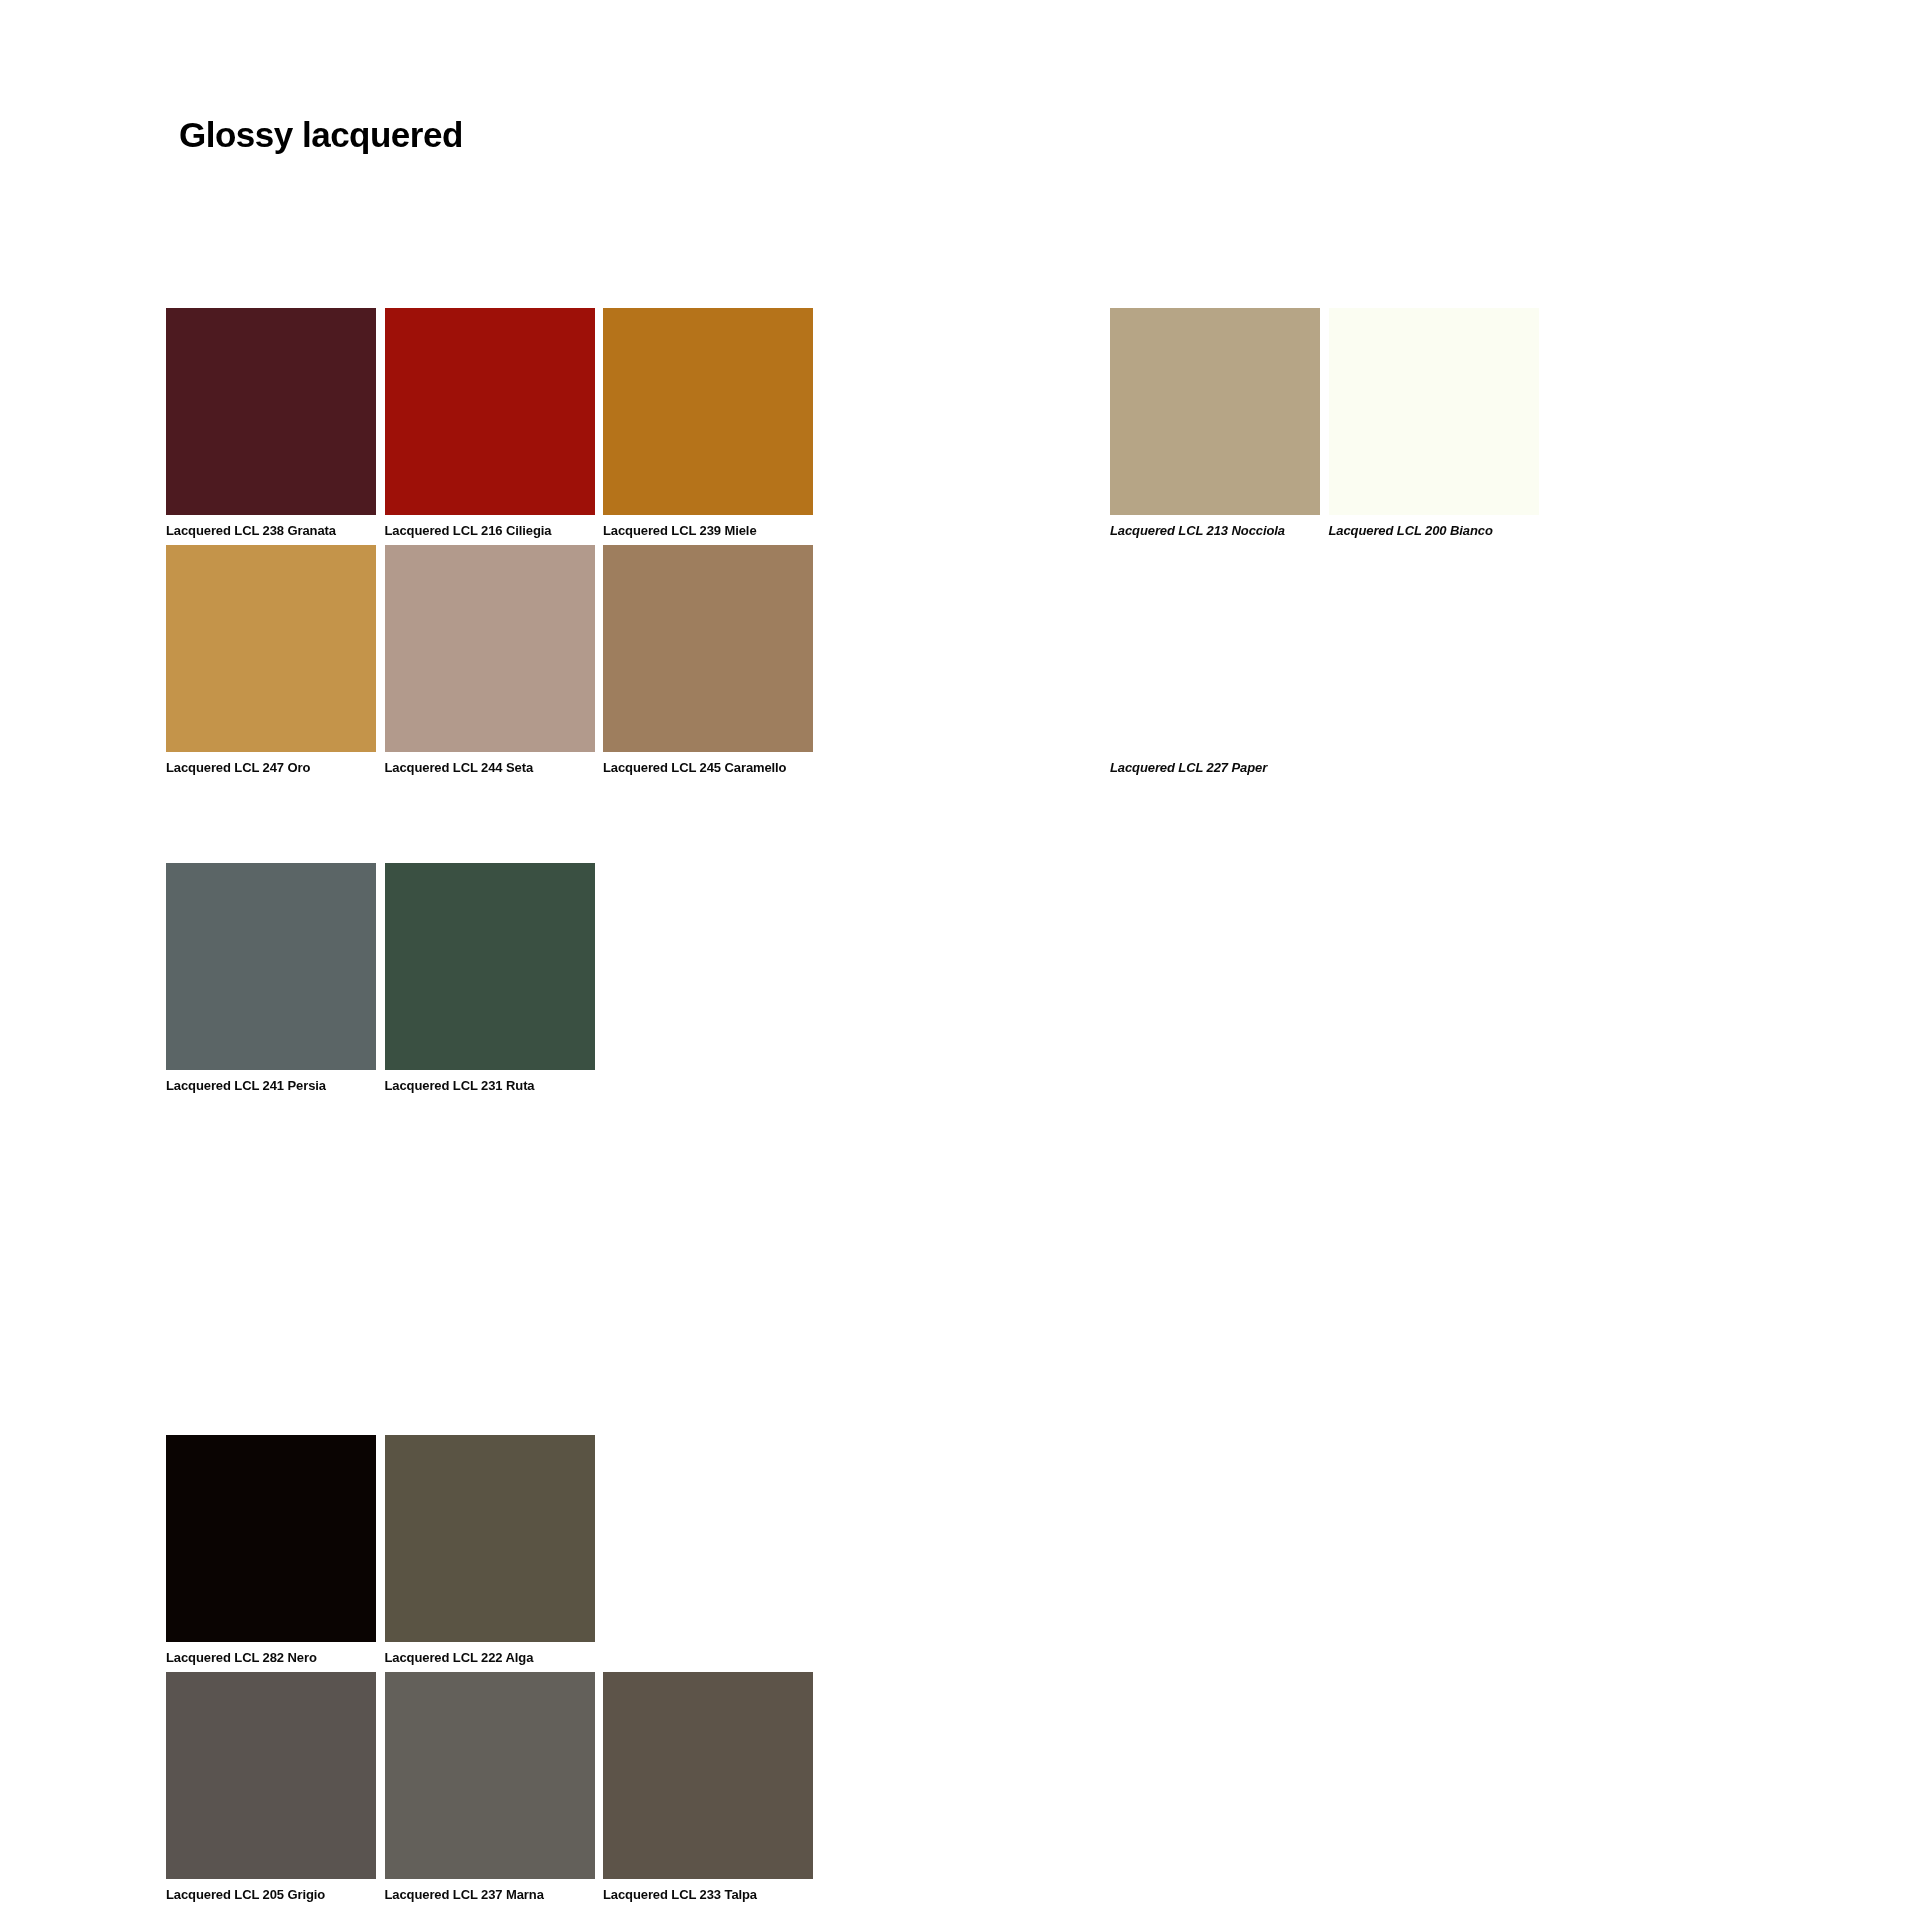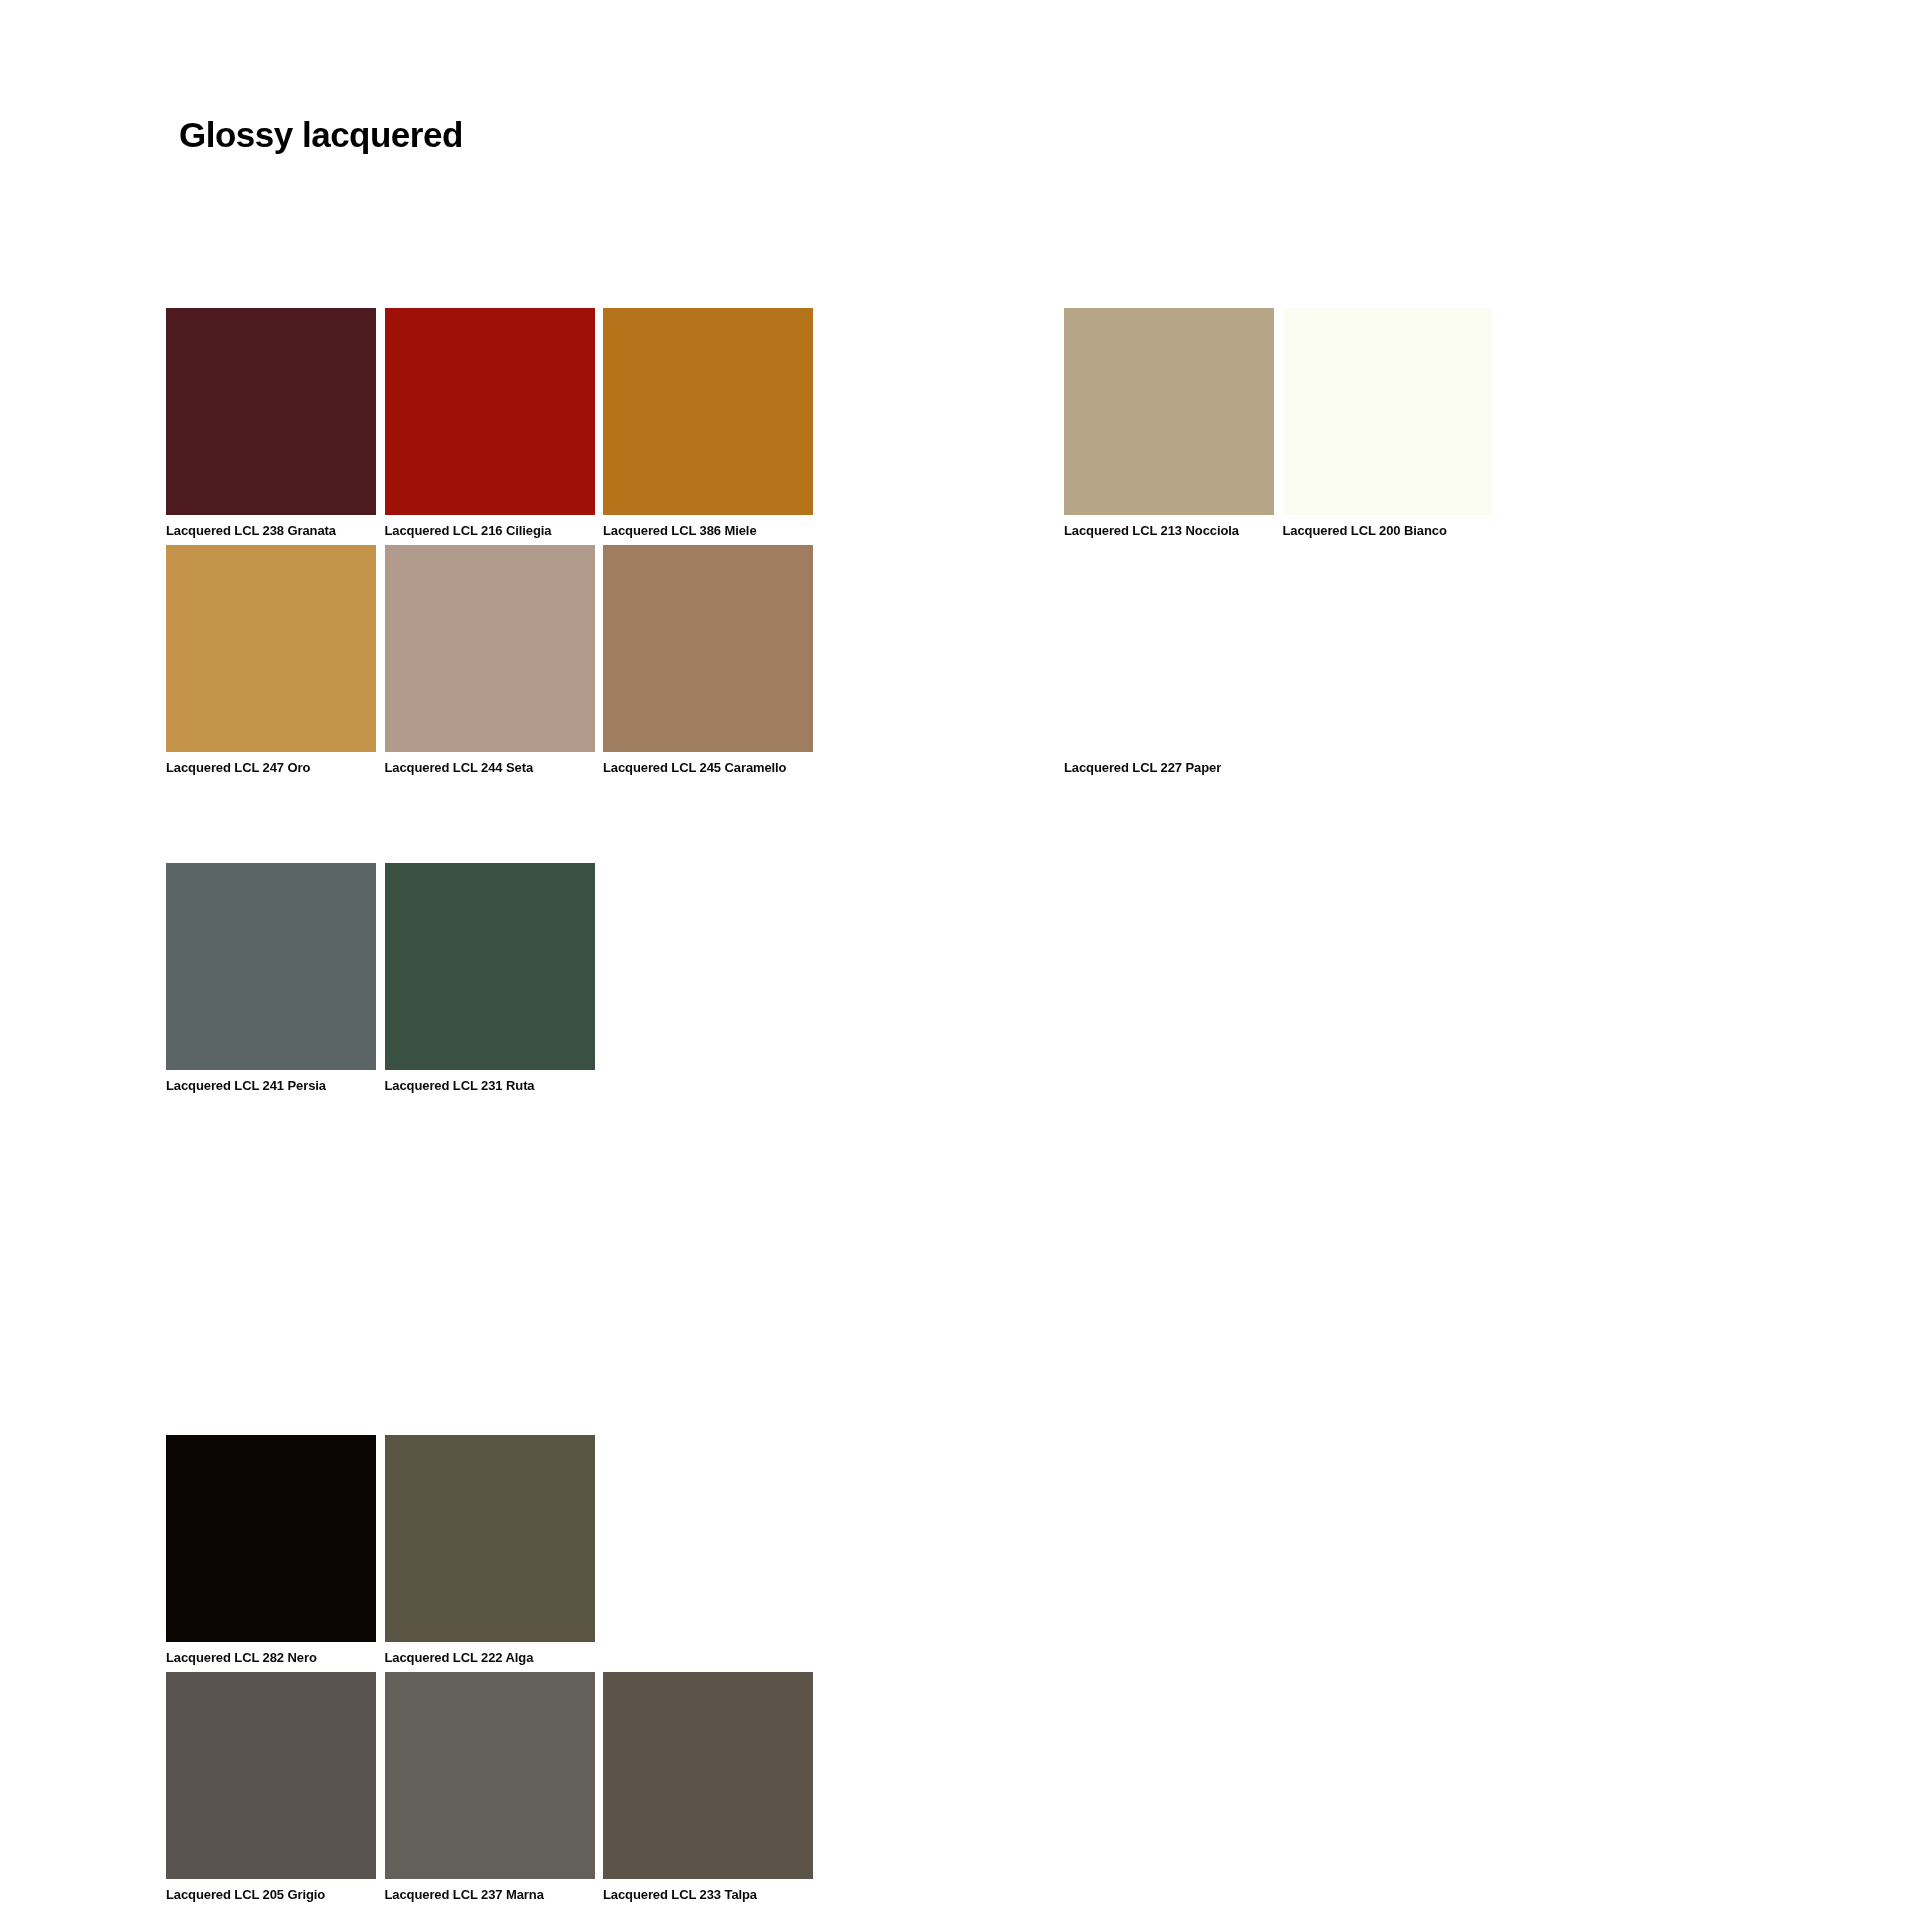--- a/index.html
+++ b/index.html
@@ -89,39 +89,39 @@
           <div class="swatch-cell">
             <div class="swatch-chip" title="Granata" style="background: rgb(77, 26, 32);"></div>
             <div class="swatch-label">Lacquered LCL 238 Granata</div>
           </div>
           <div class="swatch-cell">
             <div class="swatch-chip" title="Ciliegia" style="background: rgb(158, 16, 8);"></div>
             <div class="swatch-label">Lacquered LCL 216 Ciliegia</div>
           </div>
           <div class="swatch-cell">
             <div class="swatch-chip" title="Miele" style="background: rgb(181, 115, 26);"></div>
-            <div class="swatch-label">Lacquered LCL 386 Miele</div>
+            <div class="swatch-label">Lacquered LCL 239 Miele</div>
           </div>
         </div>
         <div class="swatch-row">
           <div class="swatch-cell">
             <div class="swatch-chip" title="Oro" style="background: rgb(196, 148, 74);"></div>
             <div class="swatch-label">Lacquered LCL 247 Oro</div>
           </div>
           <div class="swatch-cell">
             <div class="swatch-chip" title="Seta" style="background: rgb(178, 154, 140);"></div>
             <div class="swatch-label">Lacquered LCL 244 Seta</div>
           </div>
           <div class="swatch-cell">
             <div class="swatch-chip" title="Caramello" style="background: rgb(158, 126, 94);"></div>
             <div class="swatch-label">Lacquered LCL 245 Caramello</div>
           </div>
         </div>
       </div>
-      <div class="group column-right" style="left: 1064px; top: 308px;">
+      <div class="group column-right" style="left: 1110px; top: 308px; font-style: italic;">
         <div class="swatch-row">
           <div class="swatch-cell">
             <div class="swatch-chip" title="Nocciola" style="background: rgb(182, 165, 134);"></div>
             <div class="swatch-label">Lacquered LCL 213 Nocciola</div>
           </div>
           <div class="swatch-cell">
             <div class="swatch-chip" title="Bianco" style="background: rgb(251, 253, 242);"></div>
             <div class="swatch-label">Lacquered LCL 200 Bianco</div>
           </div>
         </div>

